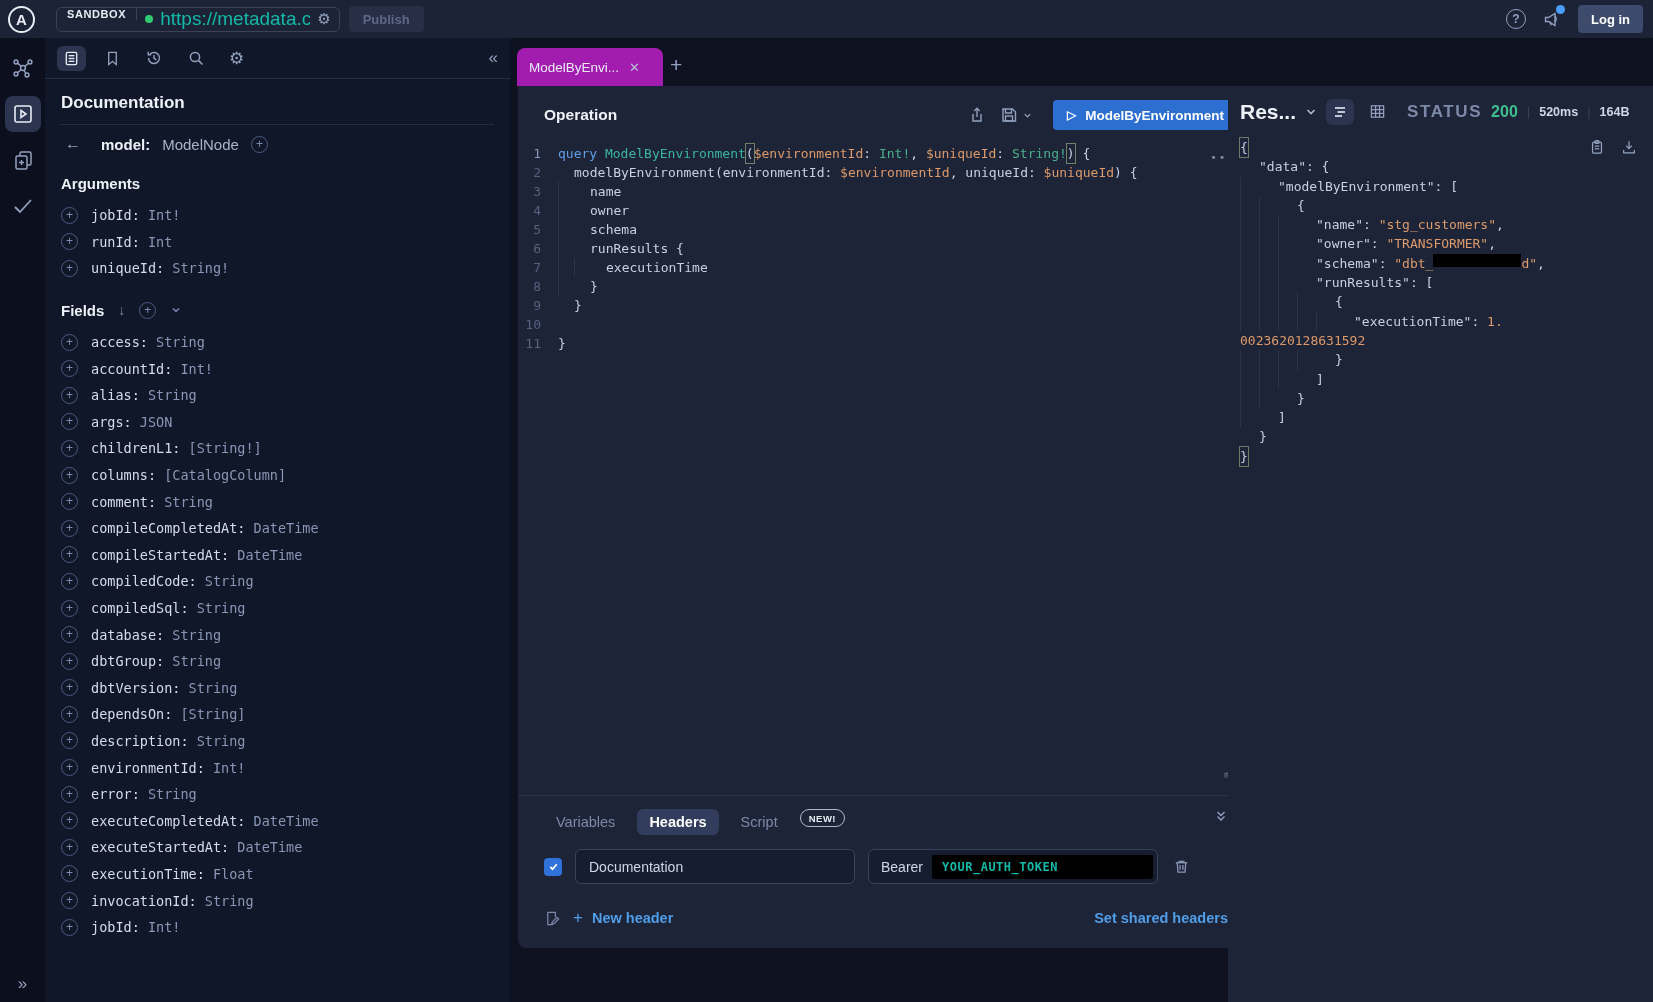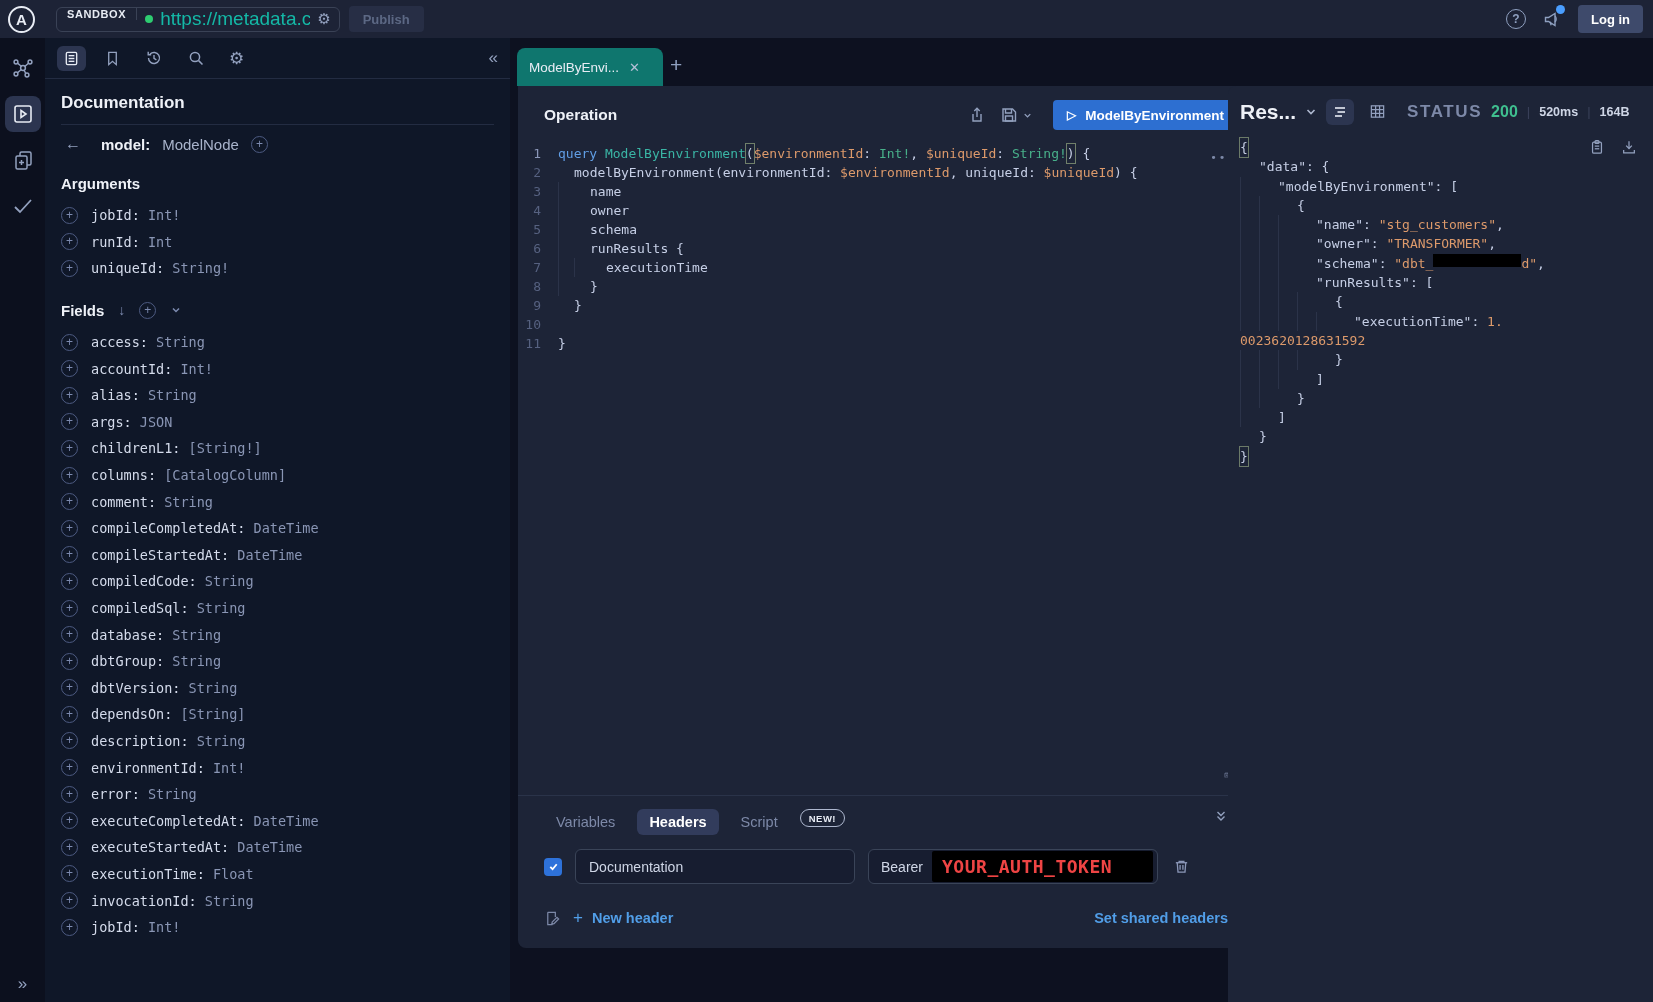--- a/index.html
+++ b/index.html
@@ -56,21 +56,21 @@
   .section-title { font-size:15px; font-weight:bold; color:#eef1f7; margin:20px 0 10px 0;
     display:flex; align-items:center; gap:14px; }
   .sec-ic { color:#7d8bb0; font-weight:normal; font-size:14px; display:flex; align-items:center; }
   .plus-circle { width:17px; height:17px; border:1.2px solid #4d5b82; border-radius:50%; flex:none;
     color:#7d8bb0; font-size:12px; line-height:15px; text-align:center; font-weight:normal; }
   .f-row { display:flex; align-items:center; gap:13px; height:26.6px; font-size:13.5px; }
   .f-name { color:#d5dcec; white-space:pre; }
   .f-type { color:#8a96b5; }
 
   
-  .op-tab { position:absolute; left:517px; top:48px; height:38px; width:146px; background:#0f766e;
+  .op-tab { position:absolute; left:517px; top:48px; height:38px; width:146px; background:#a21caf;
     border-radius:8px 8px 0 0; display:flex; align-items:center; padding:0 12px; gap:10px; z-index:2; }
   .op-tab-label { color:#e8ecf4; font-size:13.5px; white-space:nowrap; }
   .tab-close { color:#b7c1d8; font-size:13px; }
   .newtab-btn { position:absolute; left:670px; top:53px; color:#8fa0c0; font-size:21px; font-weight:300; }
 
   
   .op-card { position:absolute; left:518px; top:86px; width:736px; height:862px; background:#1d2437;
     border-radius:0 8px 8px 8px; display:flex; flex-direction:column; }
   .op-header { display:flex; align-items:center; padding:14px 16px 10px 26px; }
   .op-title { font-size:15.5px; font-weight:bold; color:#eef1f7; }
@@ -101,22 +101,22 @@
     font-weight:bold; padding:2.5px 8px; letter-spacing:.5px; }
   .fcollapse { margin-left:auto; color:#93a1bf; }
   .hdr-row { margin-top:14px; display:flex; align-items:center; gap:13px; }
   .cbx { width:18px; height:18px; background:#2e72da; border-radius:4px; display:flex;
     align-items:center; justify-content:center; flex:none; }
   .key-input { width:280px; height:35px; border:1px solid #3a4458; border-radius:6px; background:#171d30;
     color:#cfd6e6; font-size:14px; display:flex; align-items:center; padding:0 13px; }
   .val-input { width:290px; height:35px; border:1px solid #3a4458; border-radius:6px; background:#171d30;
     display:flex; align-items:center; gap:9px; padding:0 4px 0 12px; }
   .bearer { color:#cfd6e6; font-size:14px; }
-  .token-chip { flex:1; background:#000; color:#ef4444; font-family:"DejaVu Sans Mono", monospace;
-    font-size:18px; font-weight:bold; letter-spacing:.5px; padding:5px 10px; border-radius:2px; }
+  .token-chip { flex:1; background:#000; color:#14b8a6; font-family:"DejaVu Sans Mono", monospace;
+    font-size:12px; font-weight:bold; letter-spacing:.5px; padding:5px 10px; border-radius:2px; }
   .trash { color:#8b97b8; margin-left:2px; }
   .footer-actions { margin-top:24px; display:flex; align-items:center; gap:12px; }
   .link-blue { color:#519ee8; font-size:14.5px; font-weight:bold; display:flex; align-items:center; gap:9px; }
   .edit-ic { color:#7d89a8; }
   .shared-link { margin-left:auto; }
 
   
   .resp-panel { position:absolute; left:1228px; top:86px; right:0; bottom:0; background:#1d2437;
     border-top-left-radius:8px; }
   .resp-header { display:flex; align-items:center; gap:9px; padding:12px 12px 6px 12px; }

